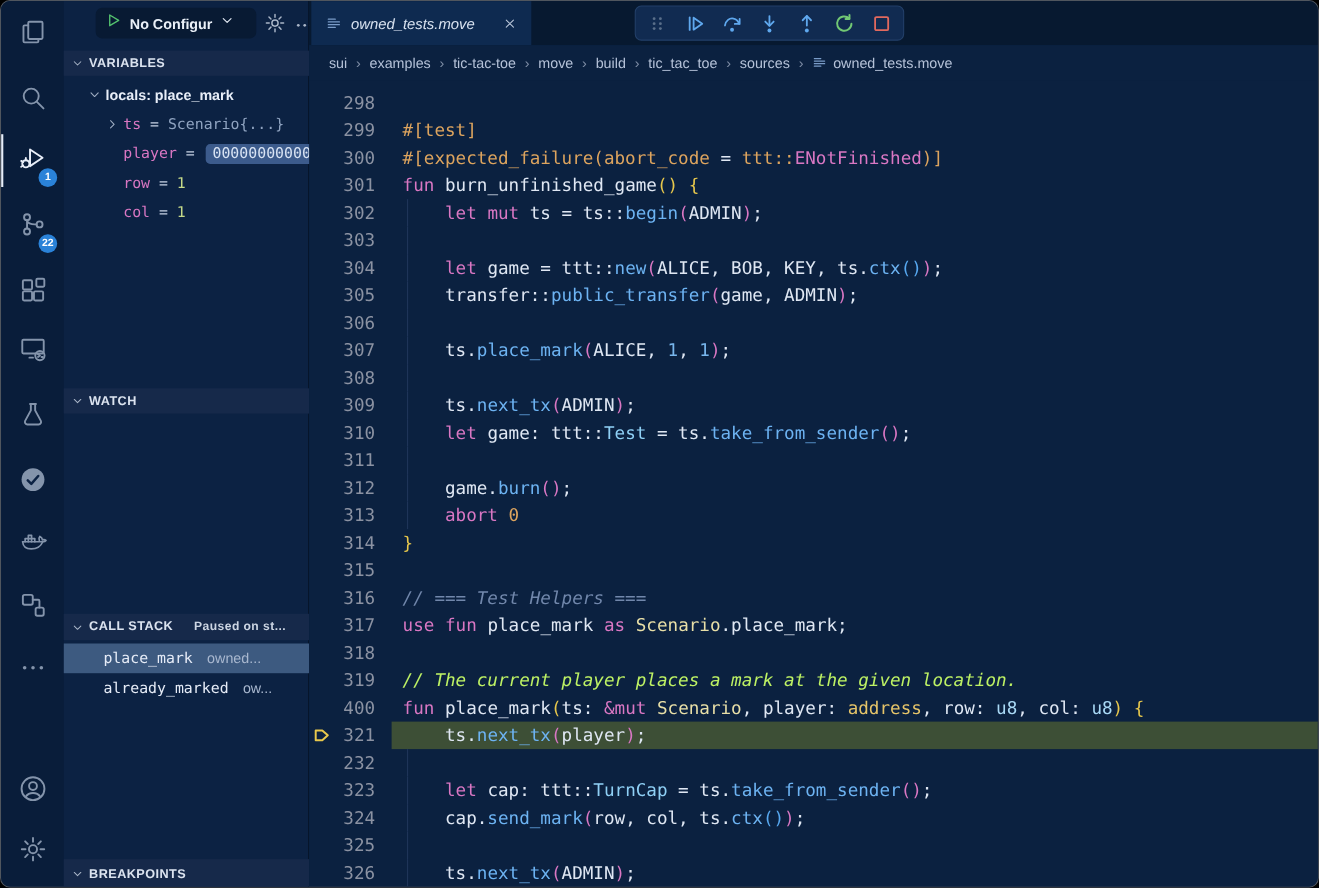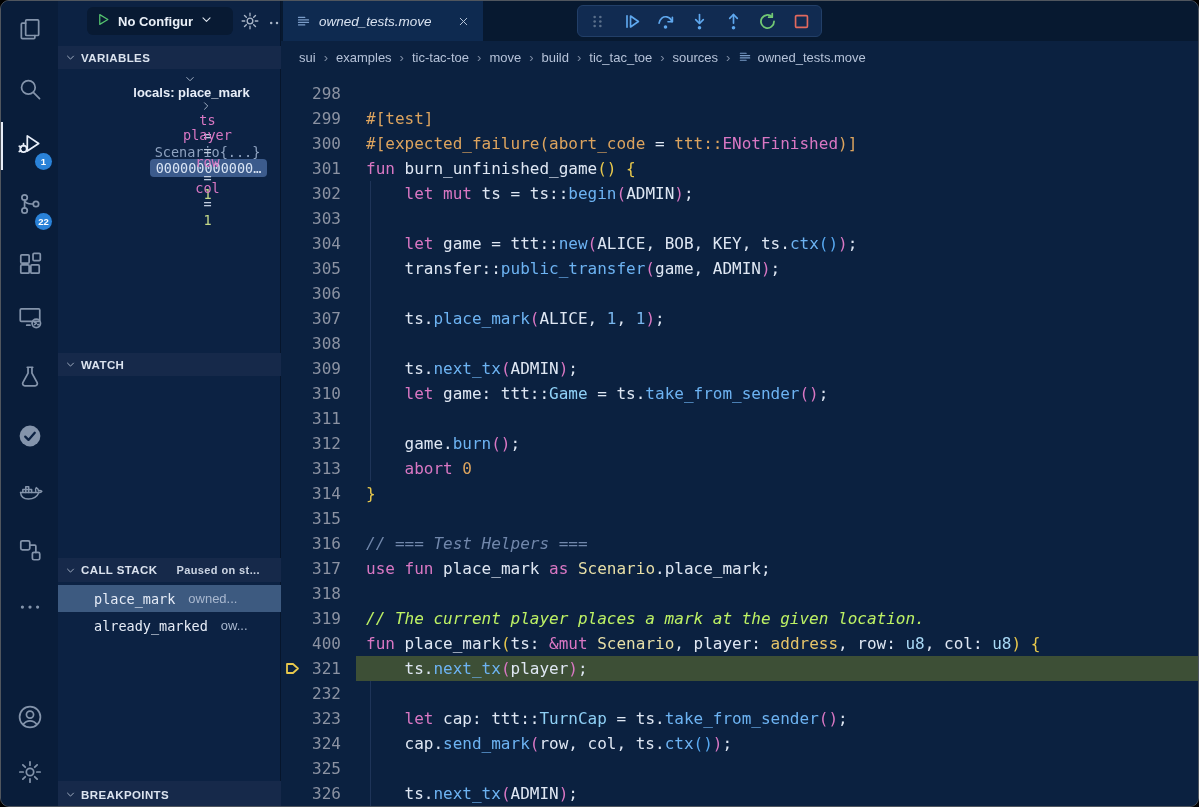--- a/index.html
+++ b/index.html
@@ -22,21 +22,21 @@
   .cfg-pill { position:absolute; left:29px; top:6px; width:146px; height:28px; background:#081a33; border-radius:6px;
     display:flex; align-items:center; padding:0 9px; box-sizing:border-box; gap:7px; }
   .cfg-pill .play { color:#53c06e; } .cfg-pill .play svg { width:15px; height:15px; }
   .cfg-label { color:#eaf0f8; font-size:13px; font-weight:bold; white-space:nowrap; }
   .cfg-chev { color:#dfe6f0; } .cfg-chev svg { width:13px; height:13px; }
   .tb-ico { position:absolute; top:10px; color:#aab6c8; } .tb-ico svg { width:20px; height:20px; }
   .sec { position:absolute; left:0; width:223px; background:#16294a; display:flex; align-items:center; padding-left:7px; gap:5px; box-sizing:border-box; color:#dbe3ef; font-size:11.5px; font-weight:bold; letter-spacing:.4px; }
   .sec svg { width:11px; height:11px; color:#aab6c8; }
   .sec .sec-right { margin-left:14px; font-size:11px; color:#ccd5e3; }
   .mono { font-family:"DejaVu Sans Mono", monospace; }
-  .var-row { position:absolute; left:0; width:223px; height:26px; display:flex; align-items:center; font-size:13.5px;flex-direction:column; }
+  .var-row { position:absolute; left:0; width:223px; height:26px; display:flex; align-items:center; font-size:13.5px; }
   .var-chev { width:12px; margin-right:4px; color:#9fadc2; display:flex; } .var-chev svg { width:12px; height:12px; }
   .vname { color:#d977c3; } .veq { color:#c2cde0; } .vval-dim { color:#8fa3c0; } .vval-num { color:#c5d989; }
   .vbox { background:#3c5b8c; border-radius:4px; padding:1px 6px; color:#d9e4f4; margin-left:2px; letter-spacing:0; }
   .scope-label { color:#e8eef8; font-weight:bold; font-family:"Liberation Sans", sans-serif; font-size:13px; }
   .frame { position:absolute; left:0; width:223px; height:27px; display:flex; align-items:center; padding-left:36px; box-sizing:border-box; gap:13px; }
   .frame.selected { background:#3d5a80; }
   .frame .fname { font-size:13.5px; color:#e6ecf7; }
   .frame .ffile { font-size:13px; color:#a9b8cf; font-family:"Liberation Sans", sans-serif; }
   
   .tabstrip { position:absolute; left:280px; top:0; width:919px; height:40px; background:#071930; }
@@ -426,21 +426,21 @@
         <div class="txt"></div>
       </div>
       <div class="cl">
         <div class="guide"></div>
         <div class="gut mono">309</div>
         <div class="txt"><span style="color:#dfe7f3;">    ts.</span><span style="color:#6db3f2;">next_tx</span><span style="color:#d977c3;">(</span><span style="color:#dfe7f3;">ADMIN</span><span style="color:#d977c3;">)</span><span style="color:#dfe7f3;">;</span></div>
       </div>
       <div class="cl">
         <div class="guide"></div>
         <div class="gut mono">310</div>
-        <div class="txt"><span style="color:#dfe7f3;">    </span><span style="color:#d977c3;">let</span><span style="color:#dfe7f3;"> game: ttt::</span><span style="color:#8fd0f5;">Game</span><span style="color:#dfe7f3;"> = ts.</span><span style="color:#6db3f2;">take_from_sender</span><span style="color:#d977c3;">()</span><span style="color:#dfe7f3;">;</span></div>
+        <div class="txt"><span style="color:#dfe7f3;">    </span><span style="color:#d977c3;">let</span><span style="color:#dfe7f3;"> game: ttt::</span><span style="color:#8fd0f5;">Test</span><span style="color:#dfe7f3;"> = ts.</span><span style="color:#6db3f2;">take_from_sender</span><span style="color:#d977c3;">()</span><span style="color:#dfe7f3;">;</span></div>
       </div>
       <div class="cl">
         <div class="guide"></div>
         <div class="gut mono">311</div>
         <div class="txt"></div>
       </div>
       <div class="cl">
         <div class="guide"></div>
         <div class="gut mono">312</div>
         <div class="txt"><span style="color:#dfe7f3;">    game.</span><span style="color:#6db3f2;">burn</span><span style="color:#d977c3;">()</span><span style="color:#dfe7f3;">;</span></div>

